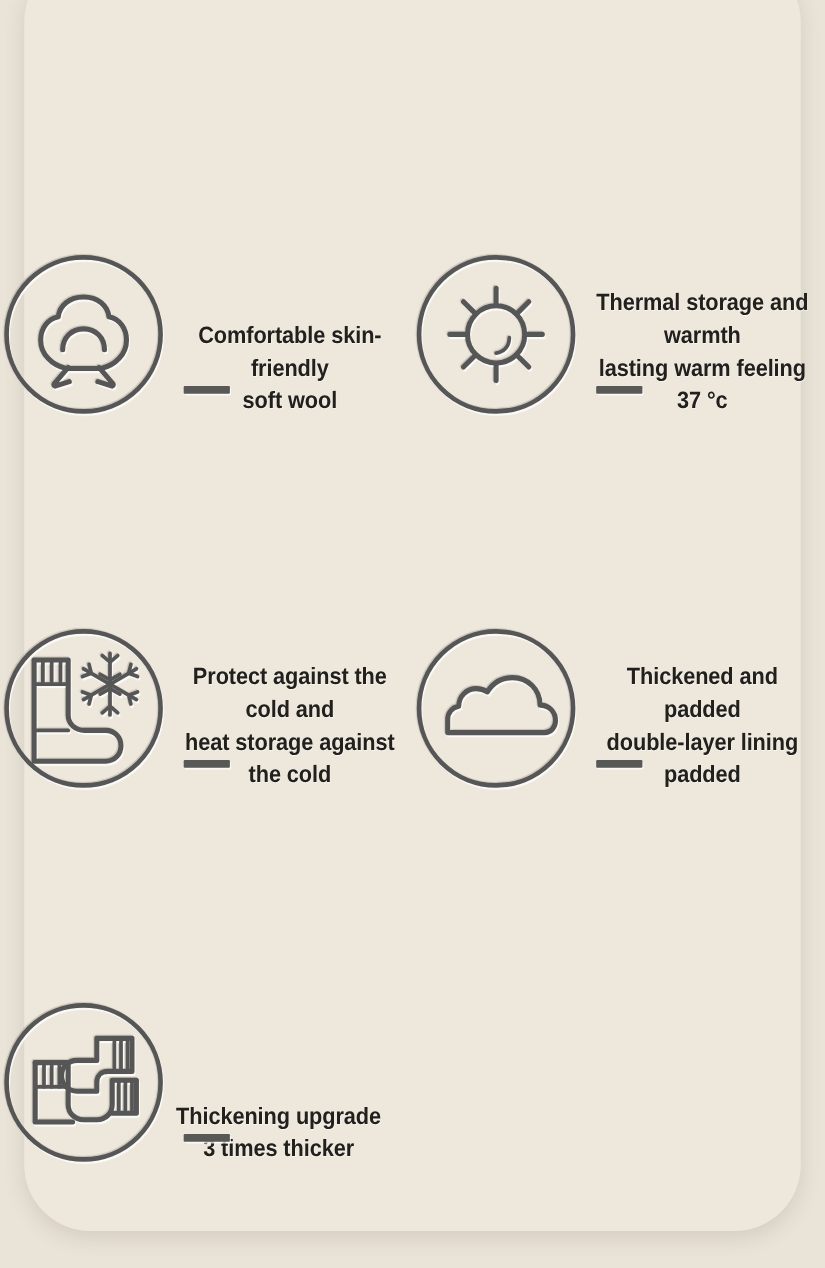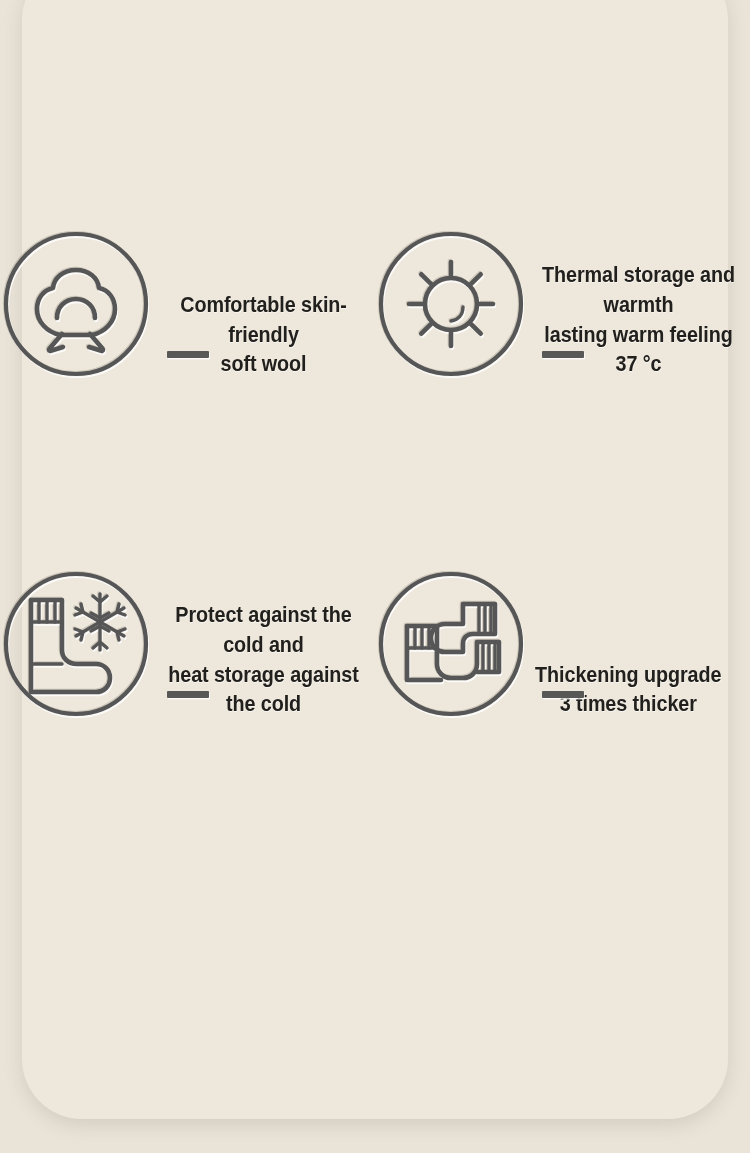--- a/index.html
+++ b/index.html
@@ -203,20 +203,41 @@
             <path class="stroke thin" d="M100 50 L91 45 M100 50 L109 45"></path>
             <path class="stroke thin" d="M100 58 L91 63 M100 58 L109 63"></path>
           </g>
         </svg>
       </div>
       <div class="caption">Protect against the cold and
 heat storage against the cold</div>
       <div class="dash"></div>
     </div>
 
+    <div class="feature">
+      <div class="medallion">
+        <svg viewBox="0 0 152 152">
+          <circle class="ring" cx="76" cy="76" r="70"></circle>
+          <path class="stroke thick" d="M32 98
+                   L120 98
+                   C126 98 130 93 130 87
+                   C130 79 124 73 116 73
+                   C116 59 105 48 91 48
+                   C81 48 73 53 68 61
+                   C65 59 62 58 58 58
+                   C49 58 42 65 42 74
+                   C36 75 32 80 32 86
+                   Z"></path>
+          <path class="stroke thin" d="M32 98 L120 98 C126 98 130 93 130 87"></path>
+        </svg>
+      </div>
+      <div class="caption">Thickened and padded
+double-layer lining padded</div>
+      <div class="dash"></div>
+    </div>
 
 
     <div class="feature row-3">
       <div class="medallion">
         <svg viewBox="0 0 152 152">
           <circle class="ring" cx="76" cy="76" r="70"></circle>
 
           <path class="stroke thick" d="M120 36 L120 66 L98 66
                    C92 66 88 70 88 76
                    L88 84

